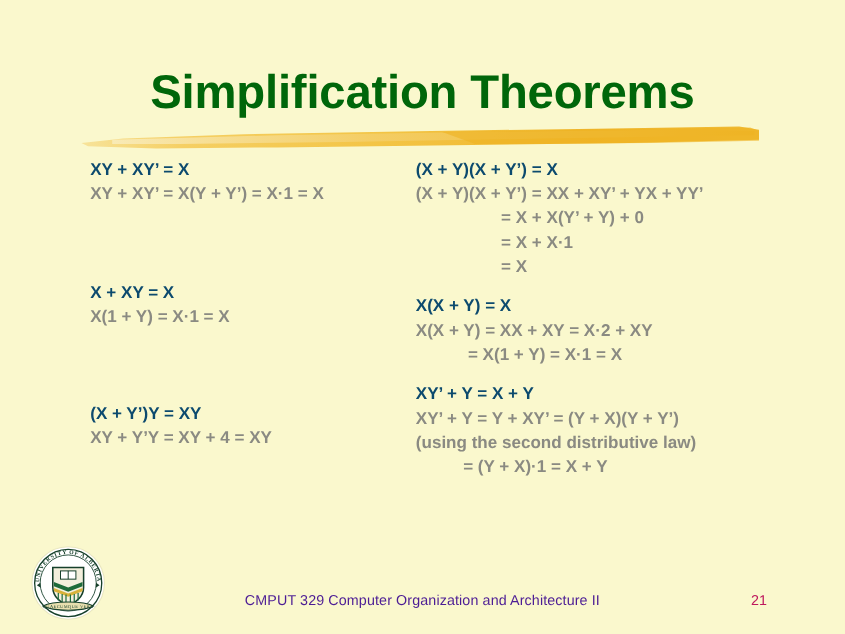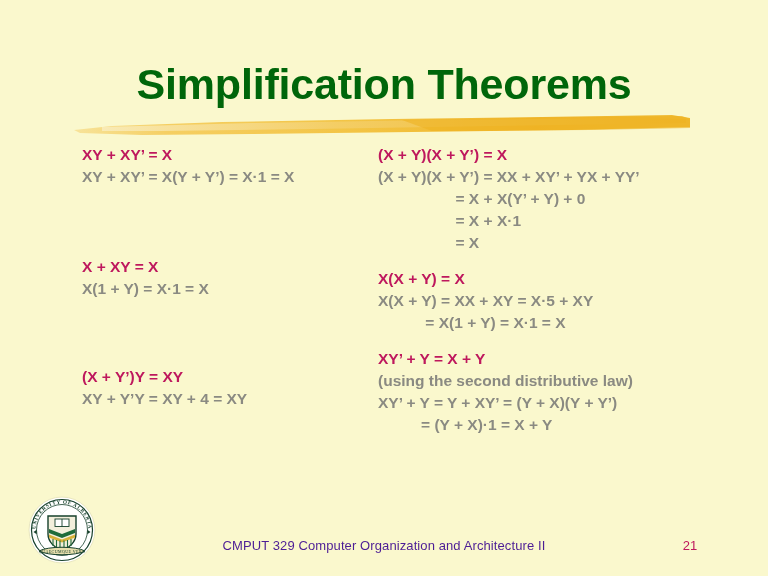--- a/index.html
+++ b/index.html
@@ -57,21 +57,21 @@
     top: 144px;
   }
   .col-left  { left: 82px;  width: 300px; }
   .col-right { left: 378px; width: 350px; }
 
   .block { margin-bottom: 0; }
 
   .stmt {
     font-size: 15.5px;
     font-weight: bold;
-    color: #be185d;
+    color: #0c4a6e;
     line-height: 22px;
     white-space: pre;
   }
   .deriv {
     font-size: 15.5px;
     font-weight: bold;
     color: #8a8a82;
     line-height: 22px;
     white-space: pre;
   }
@@ -169,28 +169,28 @@
     <div class="block b1">
       <div class="stmt">(X + Y)(X + Y’) = X</div>
       <div class="deriv">(X + Y)(X + Y’) = XX + XY’ + YX + YY’</div>
       <div class="deriv">                  = X + X(Y’ + Y) + 0</div>
       <div class="deriv">                  = X + X·1</div>
       <div class="deriv">                  = X</div>
     </div>
 
     <div class="block b2">
       <div class="stmt">X(X + Y) = X</div>
-      <div class="deriv">X(X + Y) = XX + XY = X·5 + XY</div>
+      <div class="deriv">X(X + Y) = XX + XY = X·2 + XY</div>
       <div class="deriv">           = X(1 + Y) = X·1 = X</div>
     </div>
 
     <div class="block b3">
       <div class="stmt">XY’ + Y = X + Y</div>
+      <div class="deriv">XY’ + Y = Y + XY’ = (Y + X)(Y + Y’)</div>
       <div class="deriv">(using the second distributive law)</div>
-      <div class="deriv">XY’ + Y = Y + XY’ = (Y + X)(Y + Y’)</div>
       <div class="deriv">          = (Y + X)·1 = X + Y</div>
     </div>
 
   </div>
 
   <div class="logo">
     <svg width="72" height="72" viewBox="0 0 72 72">
       <circle cx="36" cy="36" r="33" fill="#ffffff"></circle>
       <circle cx="36" cy="36" r="33" fill="none" stroke="#e9e7c0" stroke-width="1"></circle>
       <circle cx="36" cy="36" r="30.5" fill="none" stroke="#16402b" stroke-width="1.2"></circle>

